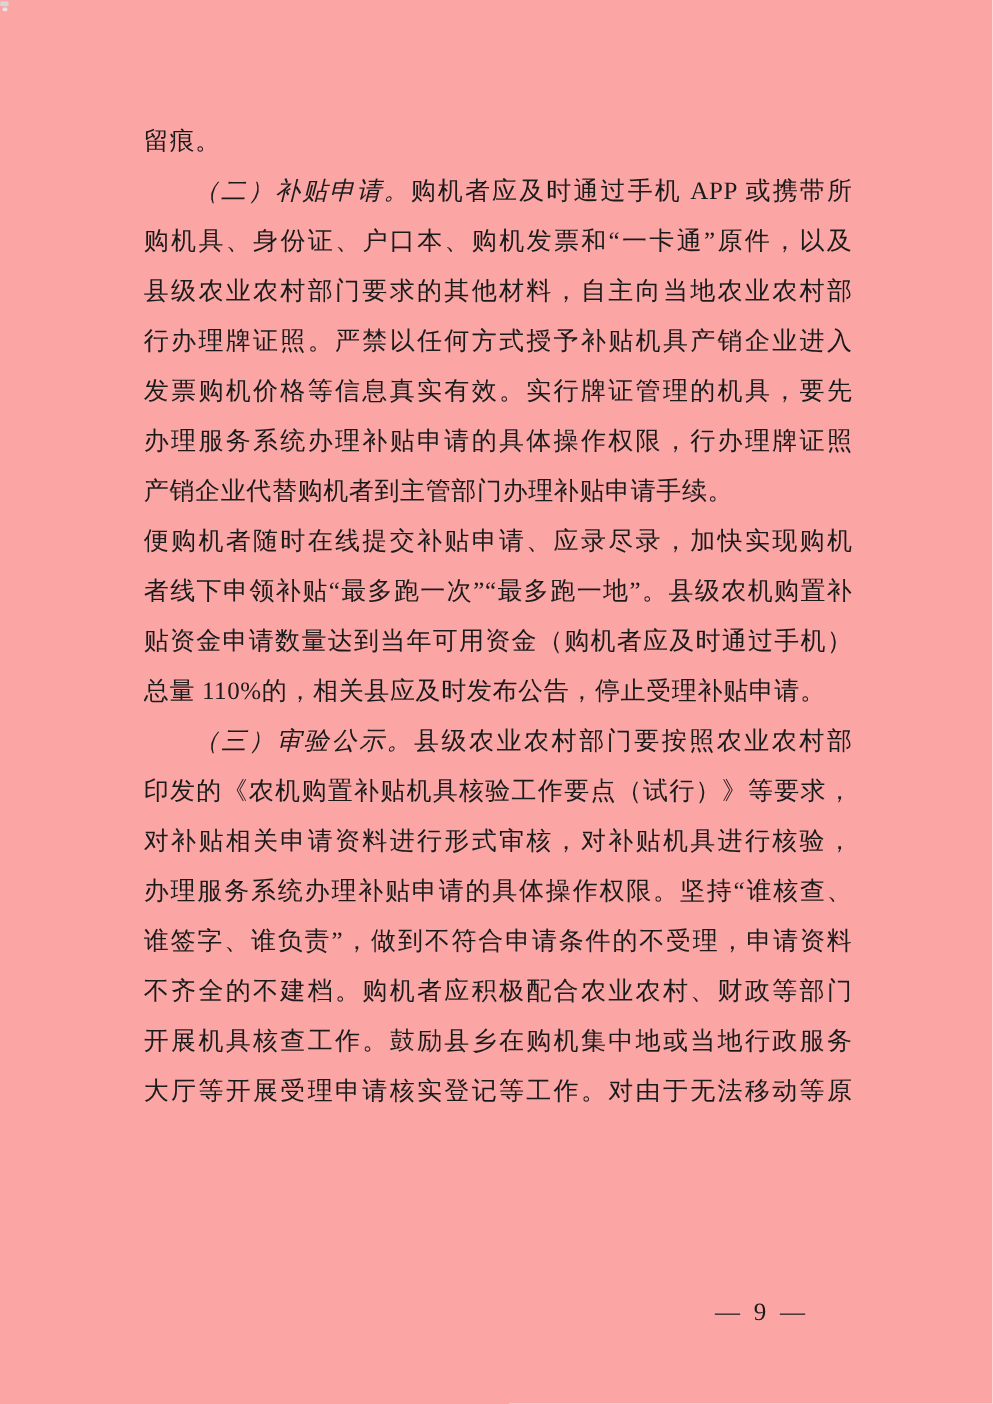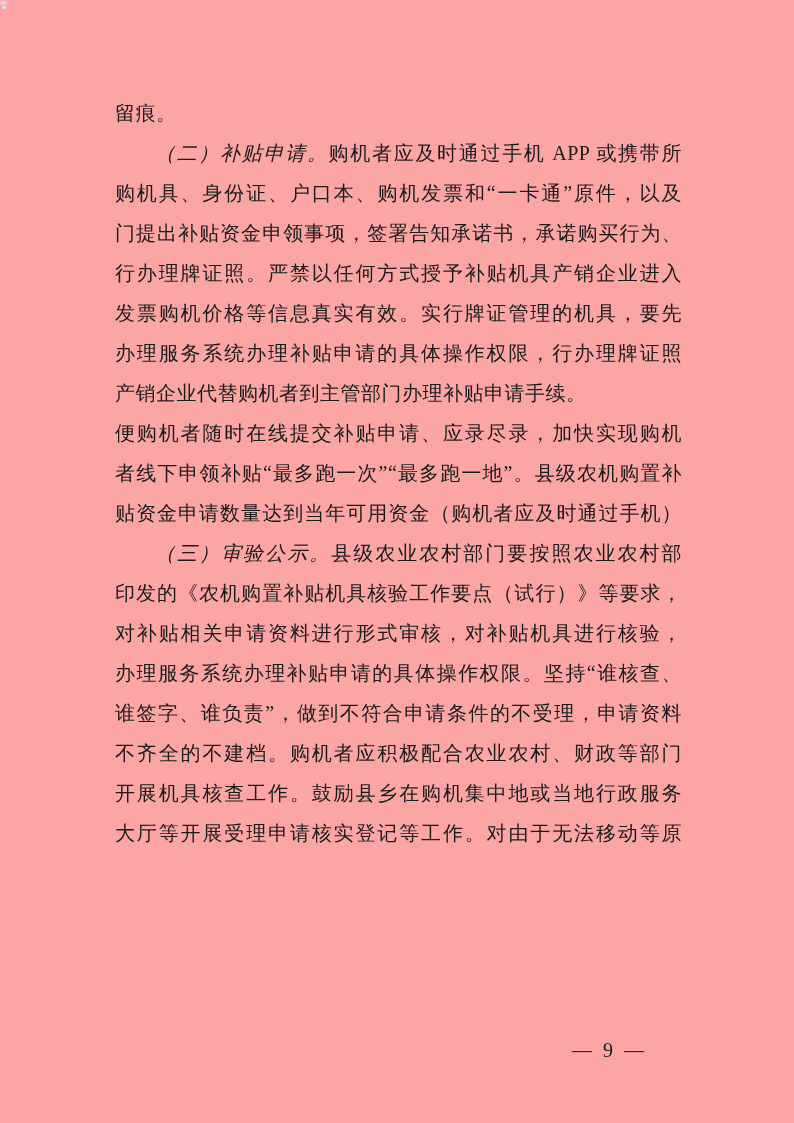--- a/index.html
+++ b/index.html
@@ -79,28 +79,29 @@
 <body>
 
 <div class="page">
   <div class="speck-a"></div>
   <div class="speck-b"></div>
 
   <div class="doc-body">
       <div class="line"><span class="run-body">留痕。</span></div>
       <div class="line indent fill"><span class="run-kai">（二）补贴申请。</span><span class="run-body">购机者应及时通过手机 APP 或携带所</span></div>
       <div class="line fill"><span class="run-body">购机具、身份证、户口本、购机发票和“一卡通”原件，以及</span></div>
-      <div class="line fill"><span class="run-body">门提出补贴资金申领事项，签署告知承诺书，承诺购买行为、</span></div>
+      <div class="line fill"><span class="run-body">县级农业农村部门要求的其他材料，自主向当地农业农村部</span></div>
       <div class="line fill"><span class="run-body">行办理牌证照。严禁以任何方式授予补贴机具产销企业进入</span></div>
       <div class="line fill"><span class="run-body">发票购机价格等信息真实有效。实行牌证管理的机具，要先</span></div>
       <div class="line fill"><span class="run-body">办理服务系统办理补贴申请的具体操作权限，行办理牌证照</span></div>
       <div class="line"><span class="run-body">产销企业代替购机者到主管部门办理补贴申请手续。</span></div>
       <div class="line fill"><span class="run-body">便购机者随时在线提交补贴申请、应录尽录，加快实现购机</span></div>
       <div class="line fill"><span class="run-body">者线下申领补贴“最多跑一次”“最多跑一地”。县级农机购置补</span></div>
       <div class="line fill"><span class="run-body">贴资金申请数量达到当年可用资金（购机者应及时通过手机）</span></div>
+      <div class="line"><span class="run-body">总量 110%的，相关县应及时发布公告，停止受理补贴申请。</span></div>
       <div class="line indent fill"><span class="run-kai">（三）审验公示。</span><span class="run-body">县级农业农村部门要按照农业农村部</span></div>
       <div class="line fill"><span class="run-body">印发的《农机购置补贴机具核验工作要点（试行）》等要求，</span></div>
       <div class="line fill"><span class="run-body">对补贴相关申请资料进行形式审核，对补贴机具进行核验，</span></div>
       <div class="line fill"><span class="run-body">办理服务系统办理补贴申请的具体操作权限。坚持“谁核查、</span></div>
       <div class="line fill"><span class="run-body">谁签字、谁负责”，做到不符合申请条件的不受理，申请资料</span></div>
       <div class="line fill"><span class="run-body">不齐全的不建档。购机者应积极配合农业农村、财政等部门</span></div>
       <div class="line fill"><span class="run-body">开展机具核查工作。鼓励县乡在购机集中地或当地行政服务</span></div>
       <div class="line fill"><span class="run-body">大厅等开展受理申请核实登记等工作。对由于无法移动等原</span></div>
     </div>
 

